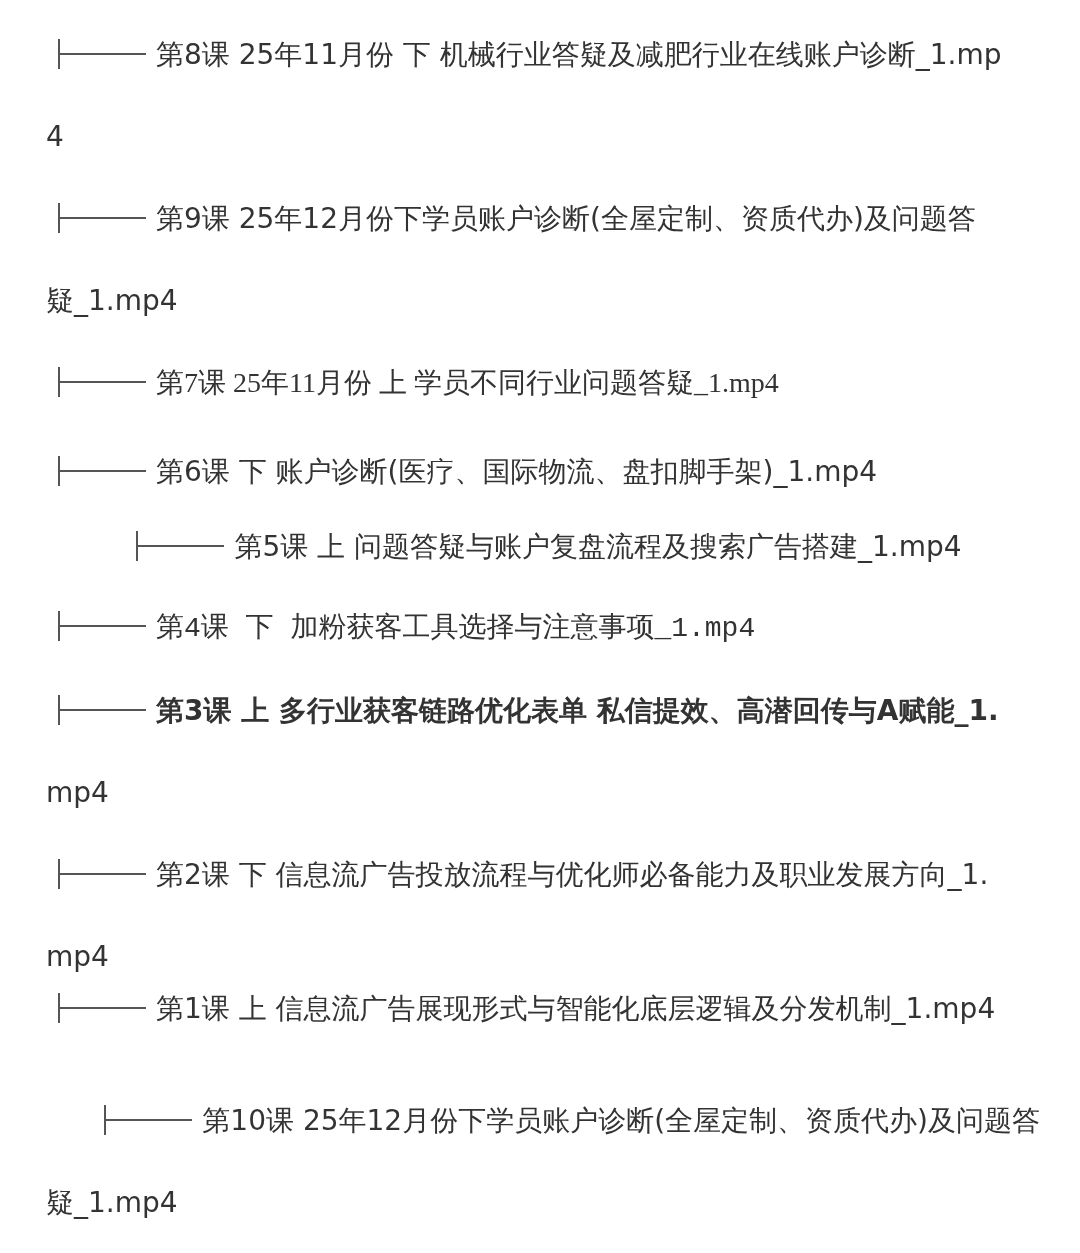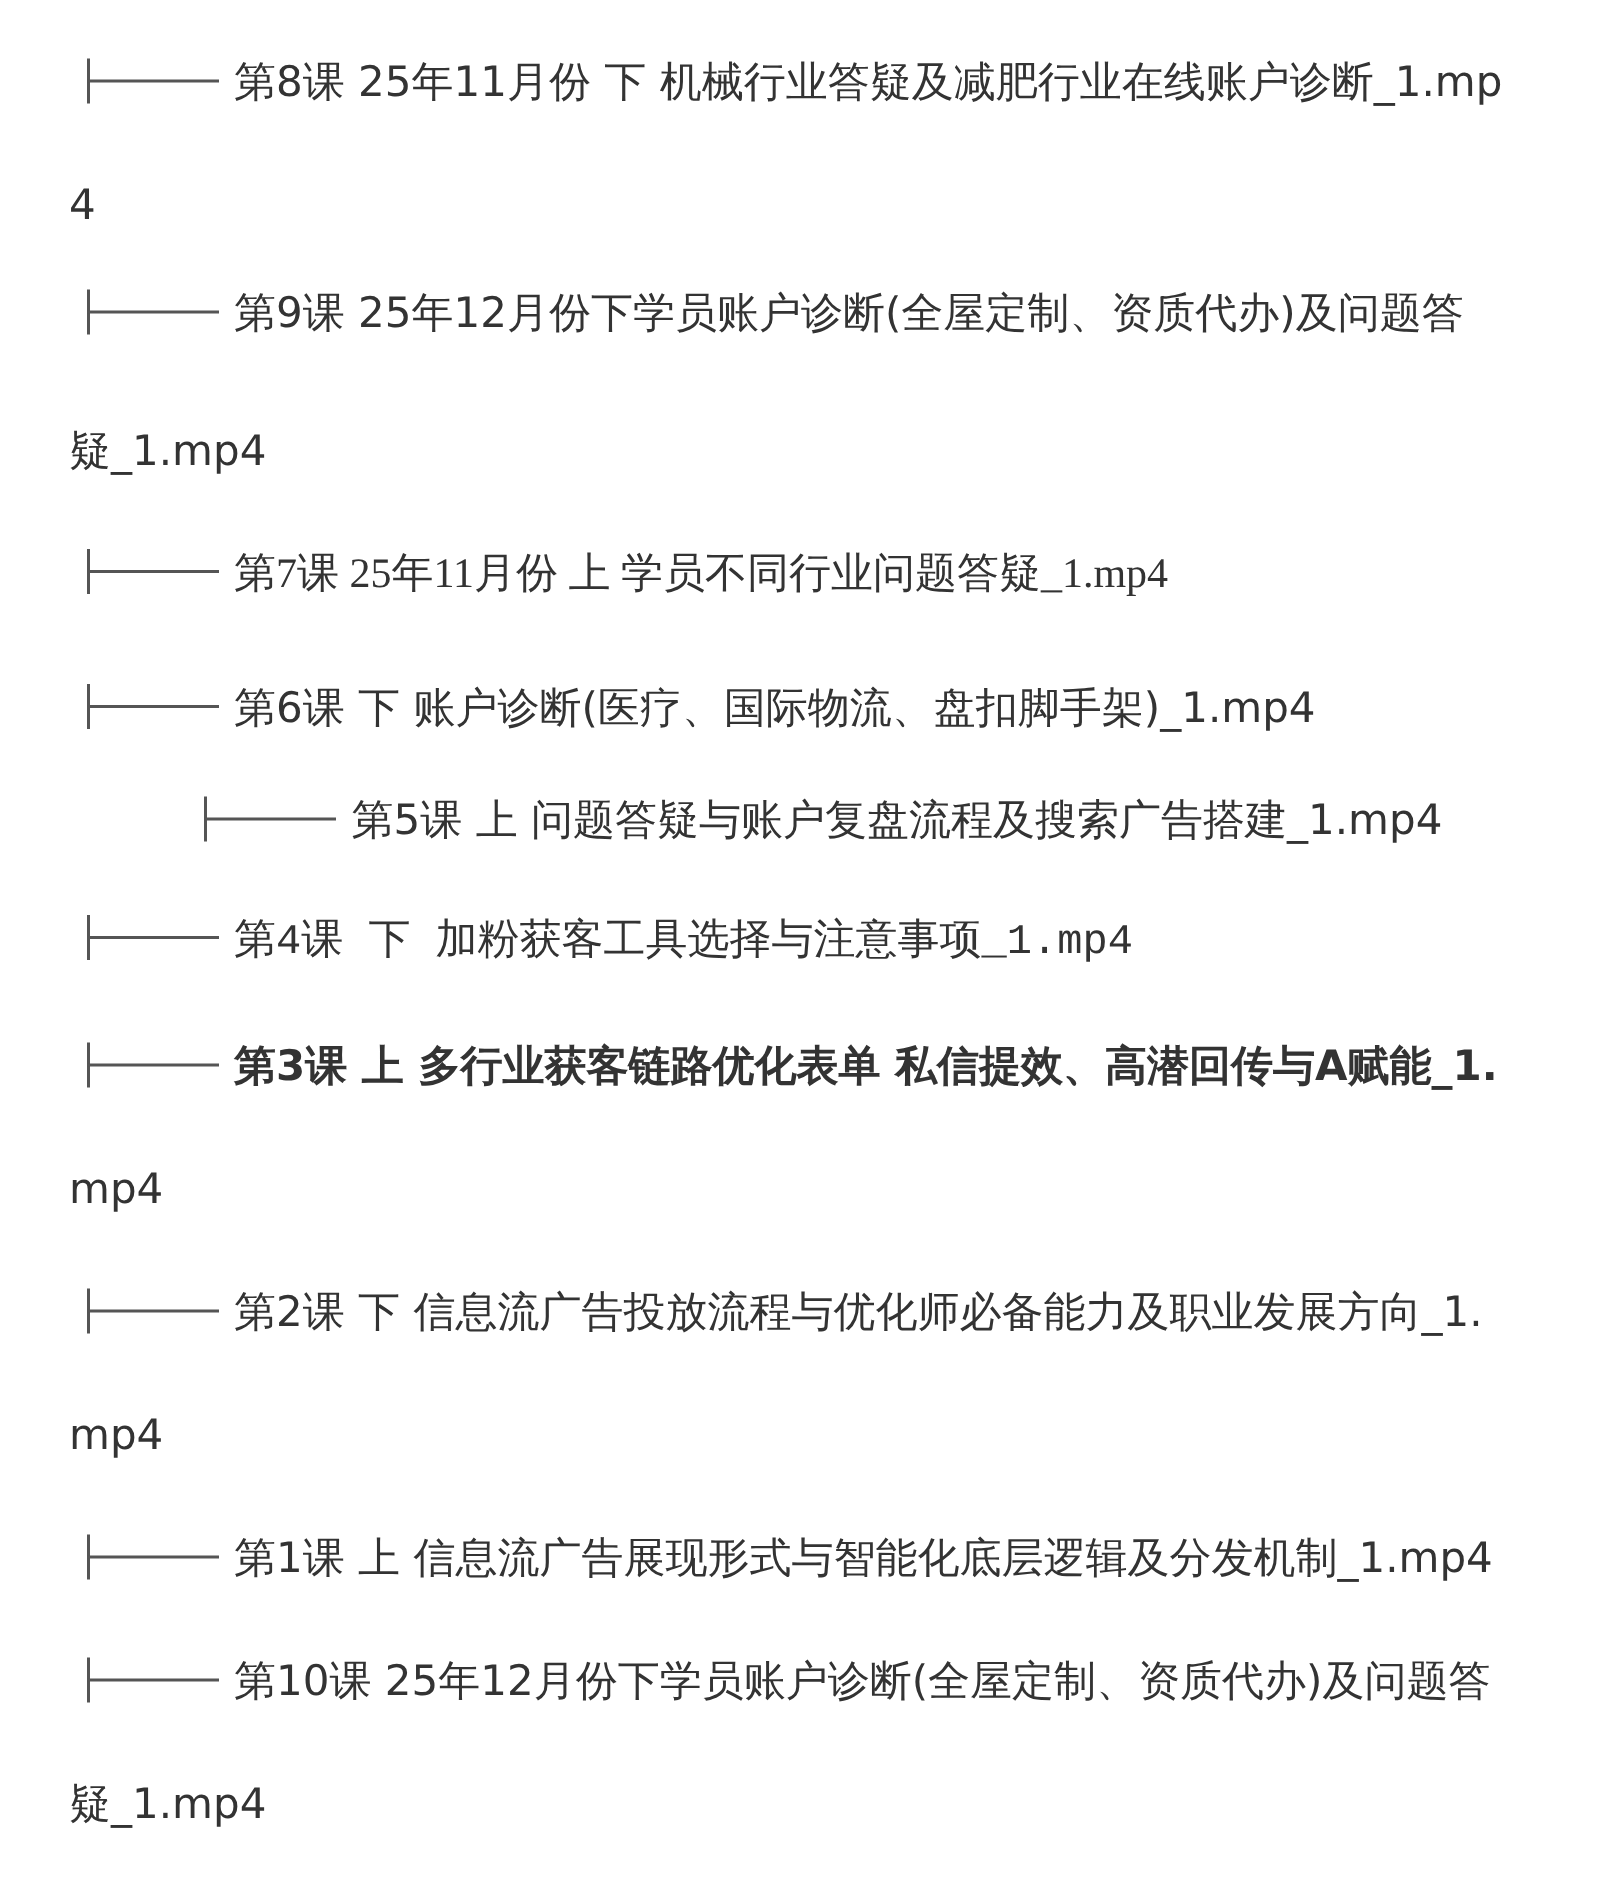--- a/index.html
+++ b/index.html
@@ -63,21 +63,21 @@
 
 <div class="doc">
 
   <div class="line" style="top:30px;">
     <span class="tree"><span class="v"></span><span class="h"></span></span><span>第8课 25年11月份 下 机械行业答疑及减肥行业在线账户诊断_1.mp</span>
   </div>
   <div class="line cont" style="top:112px;">
     <span>4</span>
   </div>
 
-  <div class="line" style="top:184px;">
+  <div class="line" style="top:194px;">
     <span class="tree"><span class="v"></span><span class="h"></span></span><span>第9课 25年12月份下学员账户诊断(全屋定制、资质代办)及问题答</span>
   </div>
   <div class="line cont" style="top:276px;">
     <span>疑_1.mp4</span>
   </div>
 
   <div class="line" style="top:358px;font-family:Liberation Serif, serif;">
     <span class="tree"><span class="v"></span><span class="h"></span></span><span>第7课 25年11月份 上 学员不同行业问题答疑_1.mp4</span>
   </div>
 
@@ -100,24 +100,24 @@
     <span>mp4</span>
   </div>
 
   <div class="line" style="top:850px;">
     <span class="tree"><span class="v"></span><span class="h"></span></span><span>第2课 下 信息流广告投放流程与优化师必备能力及职业发展方向_1.</span>
   </div>
   <div class="line cont" style="top:932px;">
     <span>mp4</span>
   </div>
 
-  <div class="line" style="top:1014px;">
+  <div class="line" style="top:984px;">
     <span class="tree"><span class="v"></span><span class="h"></span></span><span>第1课 上 信息流广告展现形式与智能化底层逻辑及分发机制_1.mp4</span>
   </div>
 
-  <div class="line" style="top:1096px;">
+  <div class="line" style="top:1096px;text-align:right;">
     <span class="tree"><span class="v"></span><span class="h"></span></span><span>第10课 25年12月份下学员账户诊断(全屋定制、资质代办)及问题答</span>
   </div>
   <div class="line cont" style="top:1178px;">
     <span>疑_1.mp4</span>
   </div>
 
 </div>
 
 </body></html>

